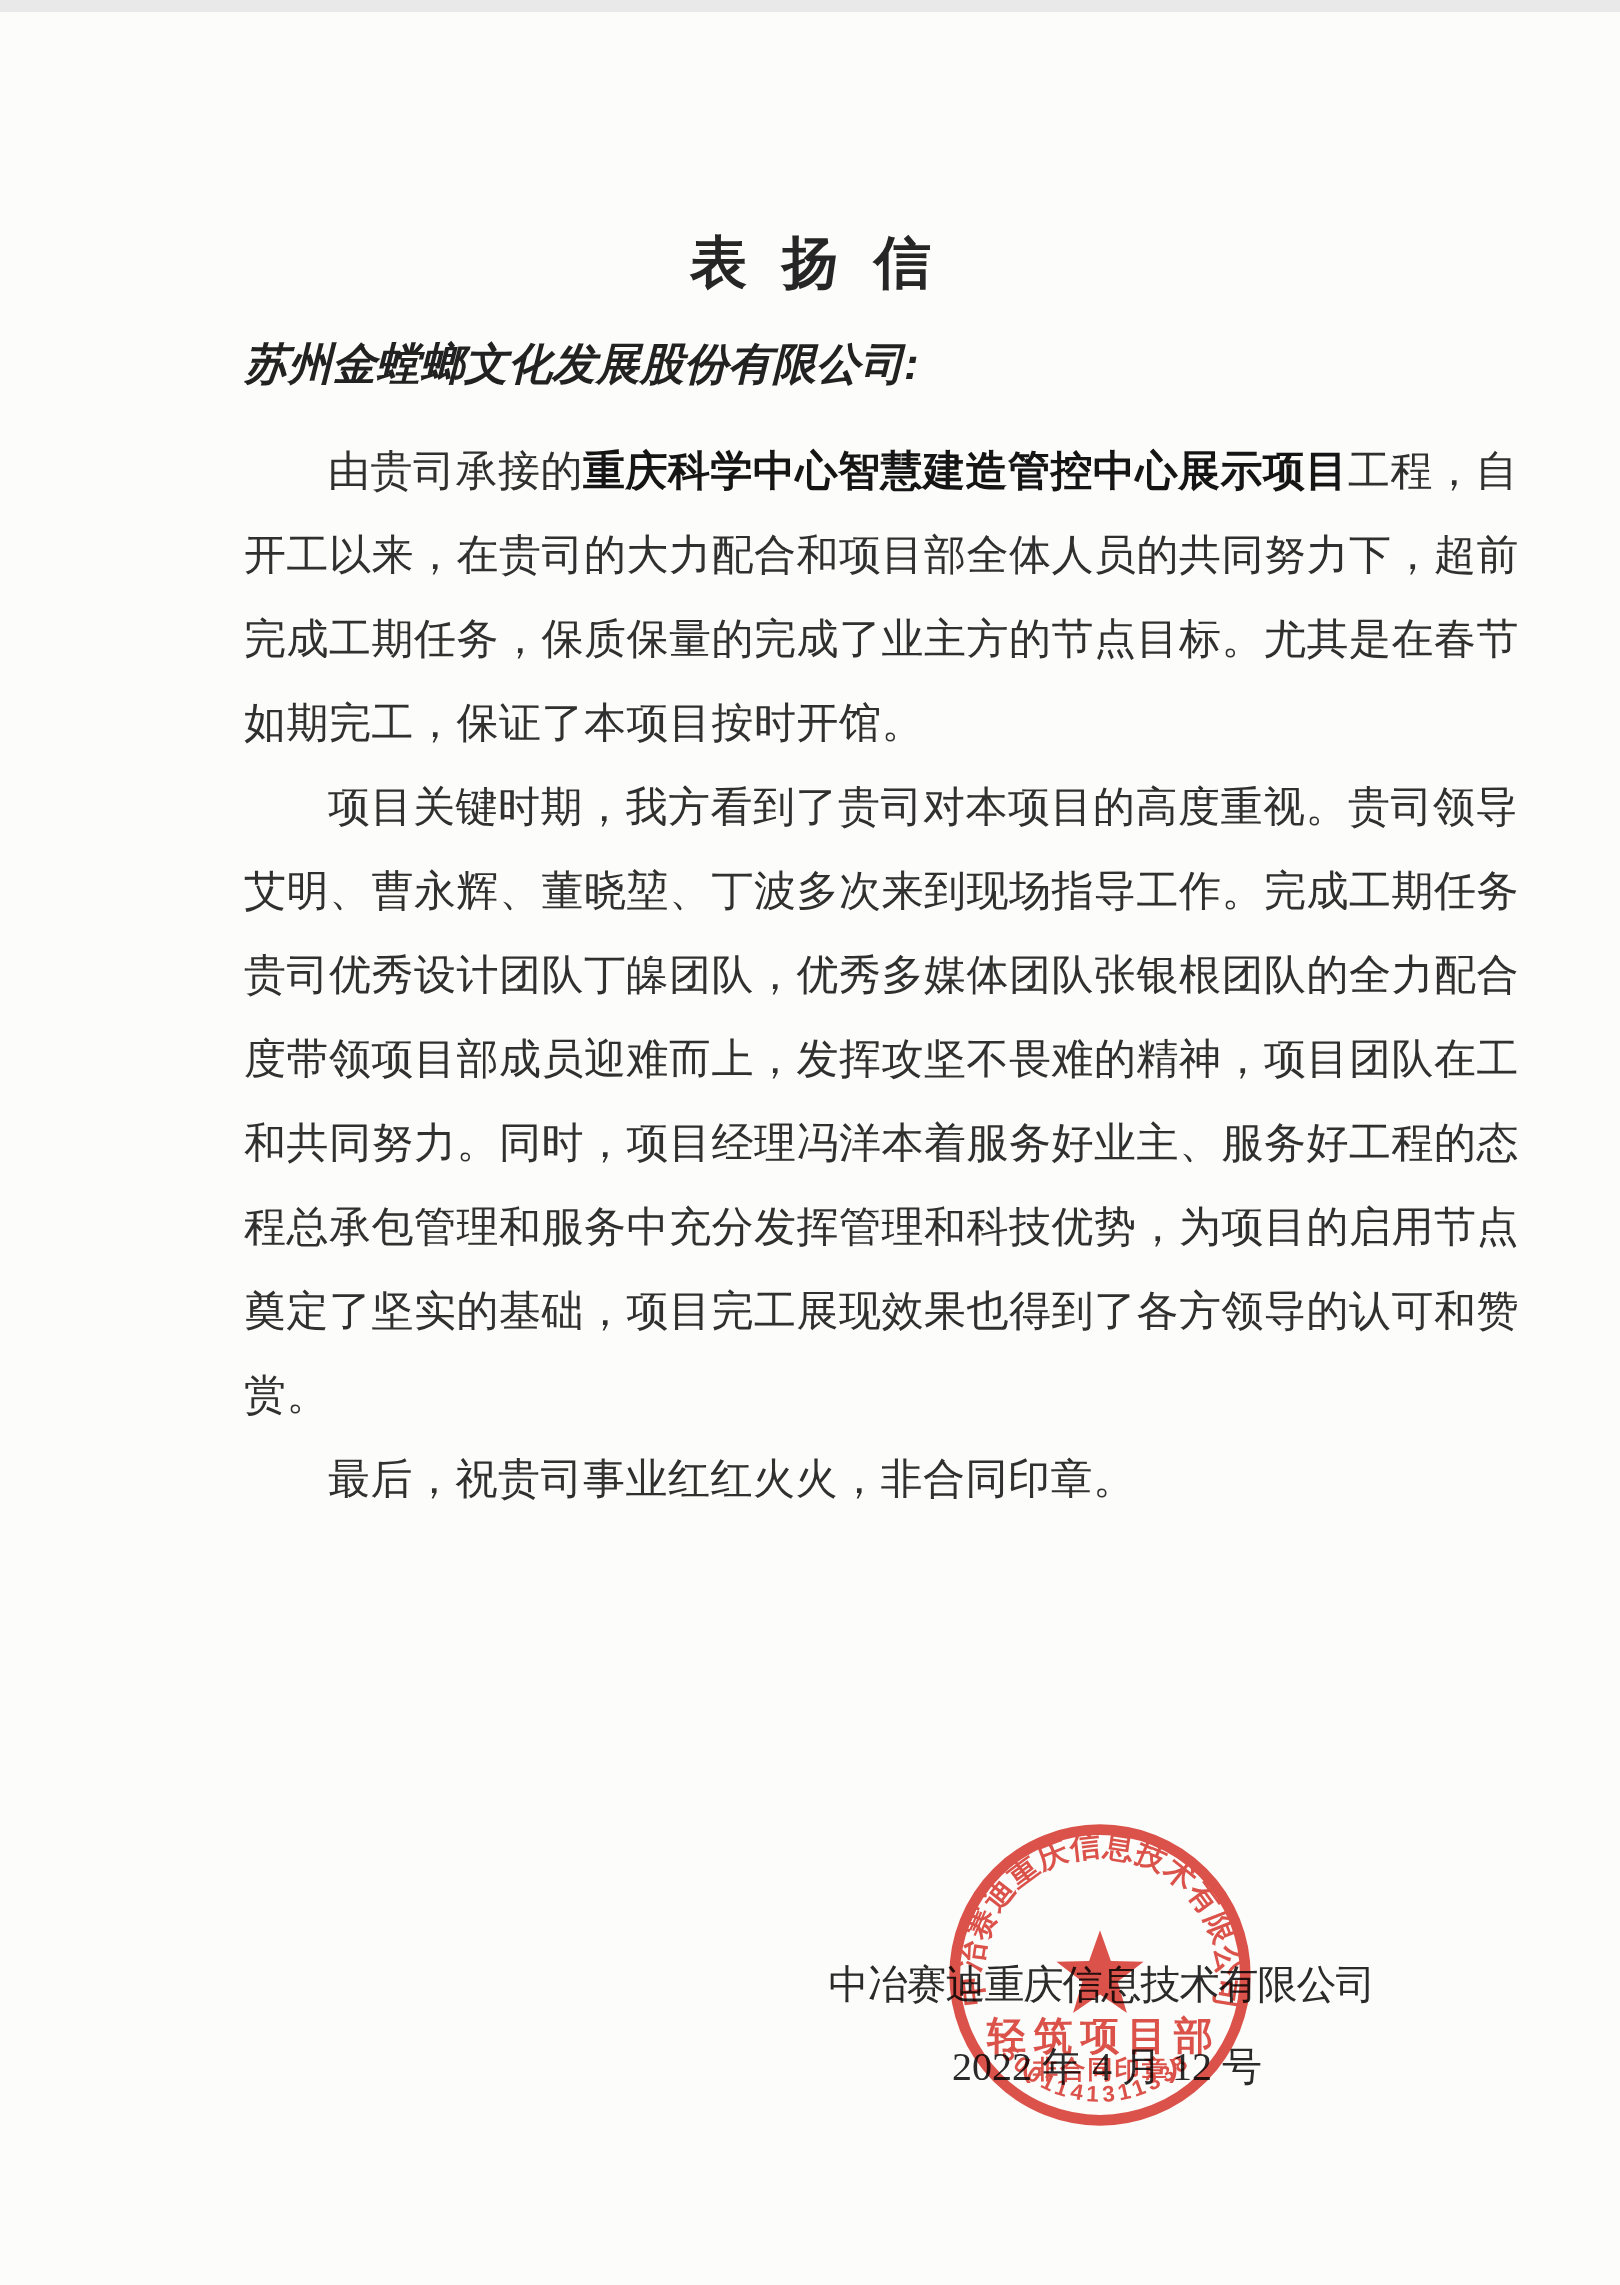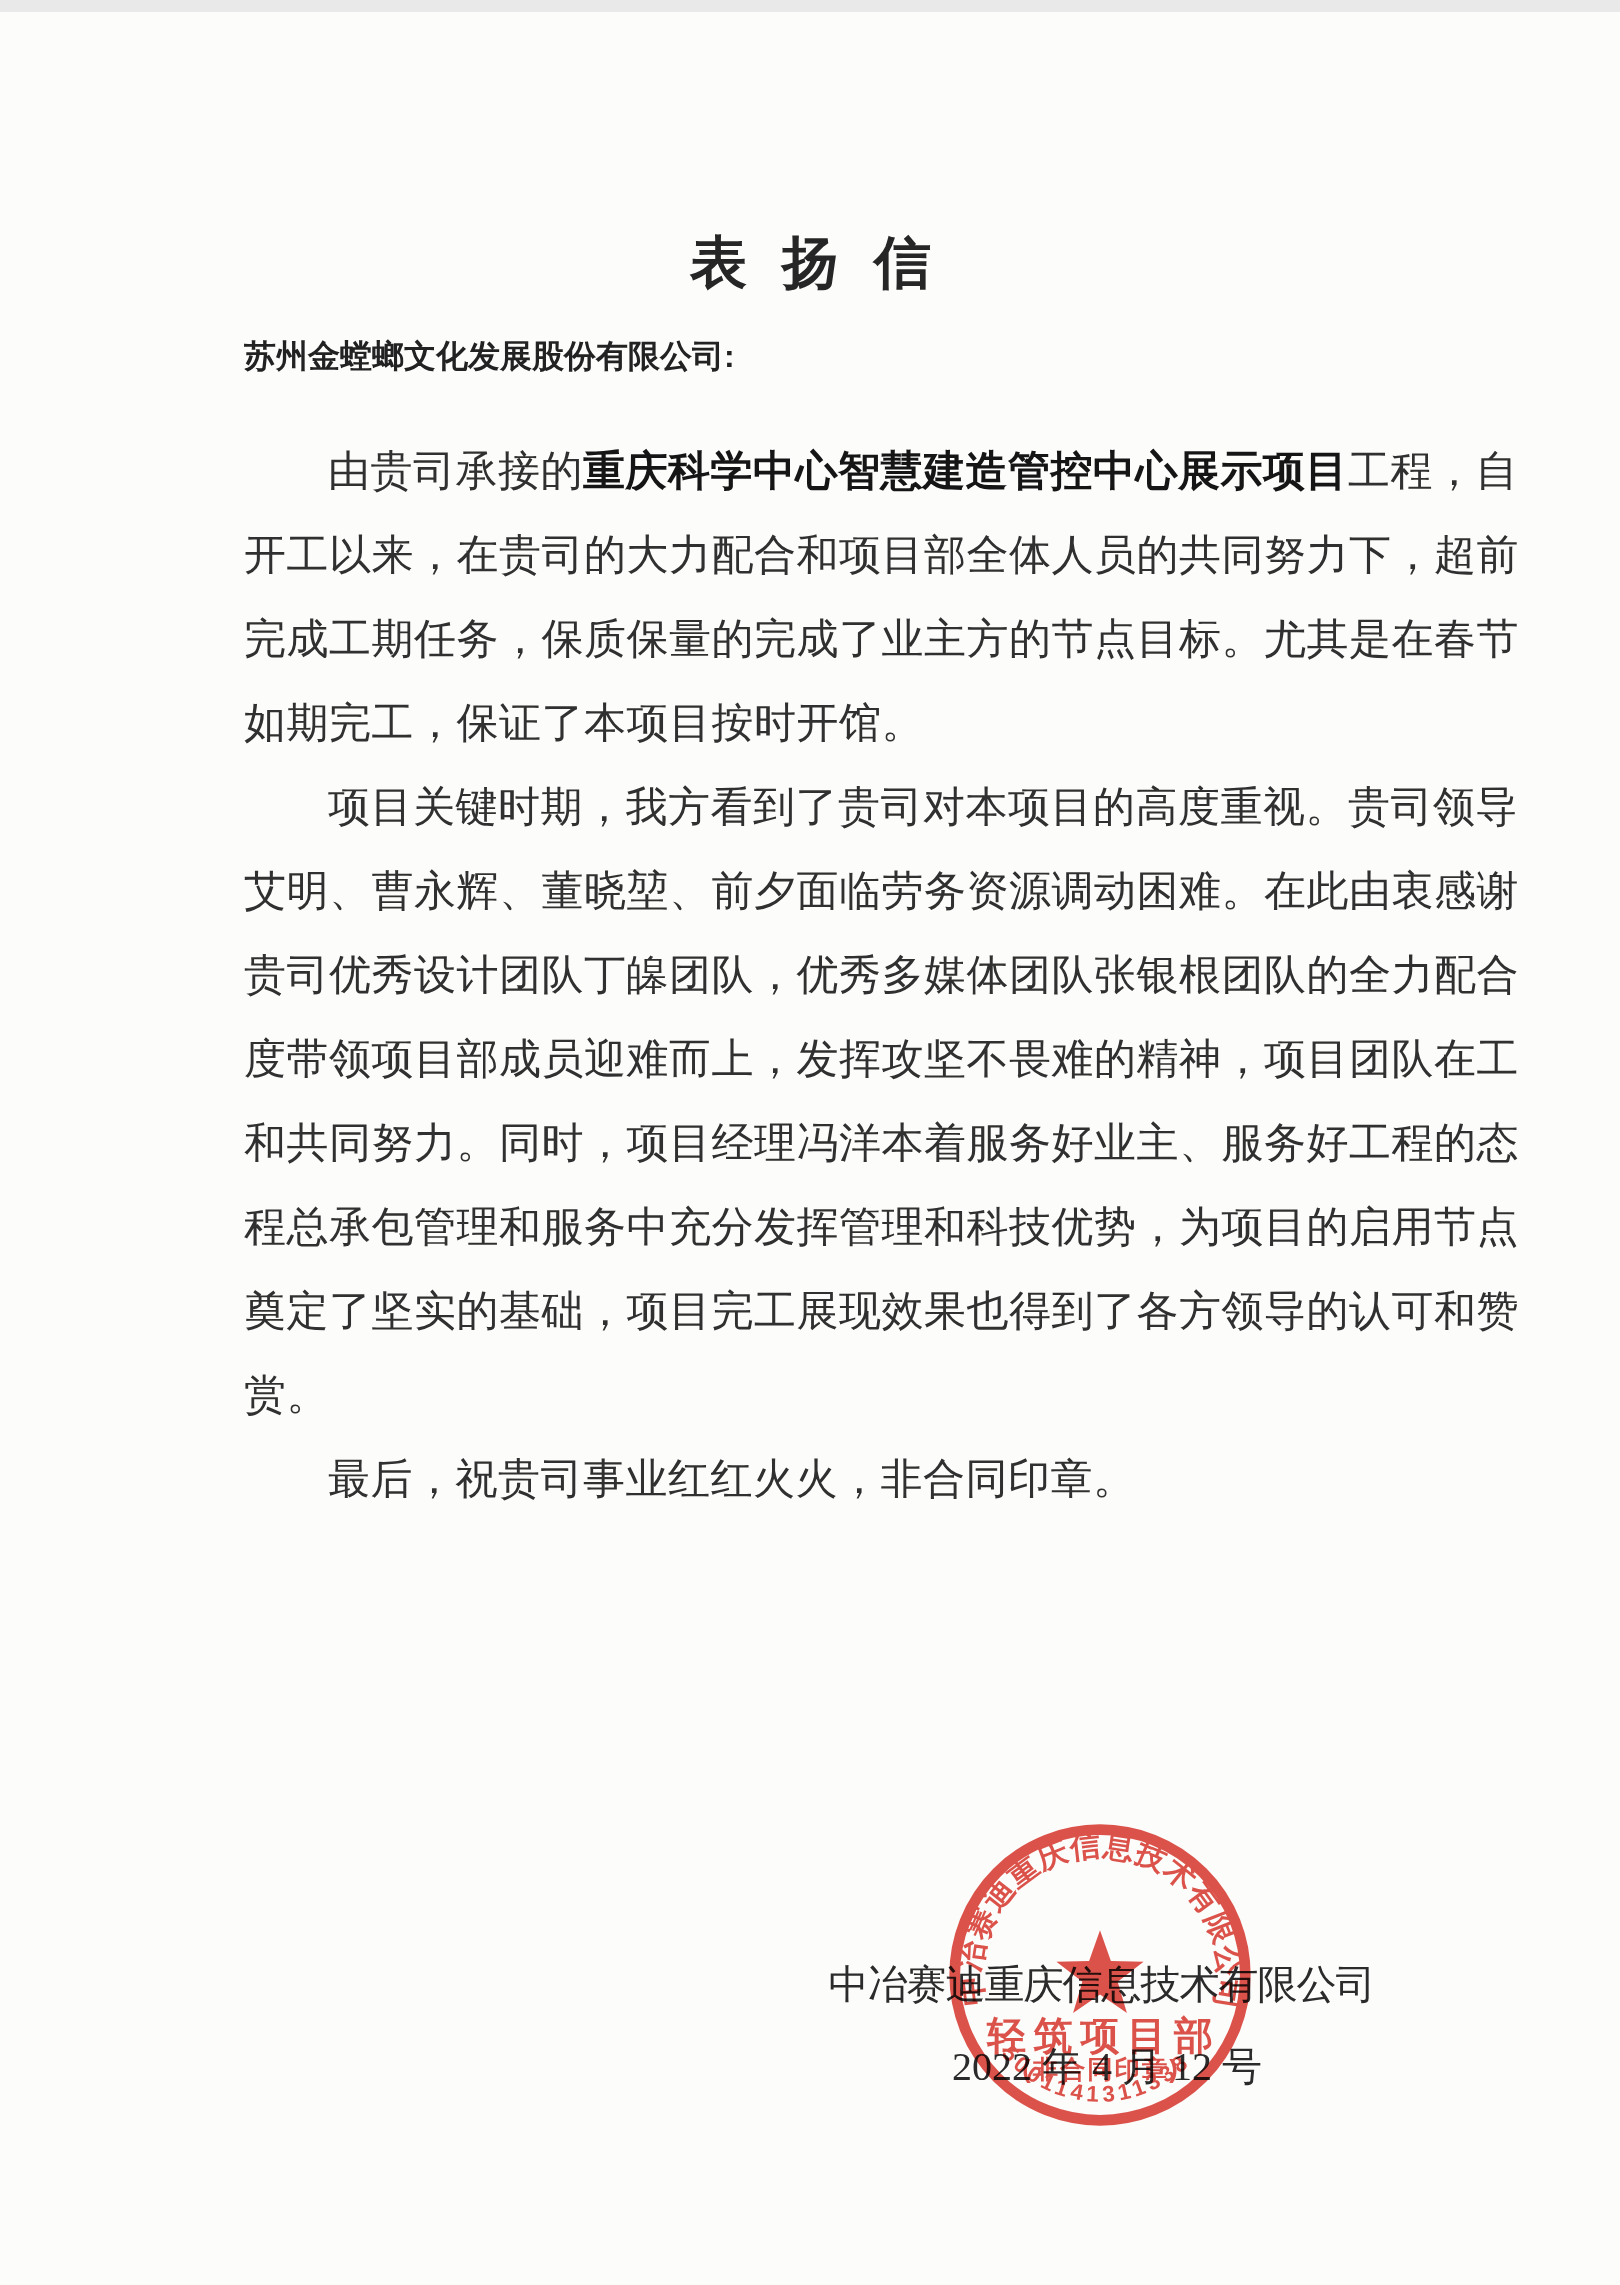--- a/index.html
+++ b/index.html
@@ -23,23 +23,24 @@
     text-indent:35px;
     color:#262626;
     line-height:70px;
     white-space:nowrap;
   }
   .salutation{
     position:absolute;
     top:323px;left:244px;
     font-family:"Liberation Sans", sans-serif;
     font-weight:600;
-    font-size:32px;
+    font-size:44px;
     color:#222;
     white-space:nowrap;
+    font-style:italic;
   }
   .body-text{
     position:absolute;
     top:417px;left:244px;
     width:1161px;
     font-size:42px;
     line-height:84px;
     letter-spacing:0.5px;
     color:#303030;
   }
@@ -88,21 +89,21 @@
   <div class="doc-title">表扬信</div>
 
   <div class="salutation">苏州金螳螂文化发展股份有限公司:</div>
 
   <div class="body-text">
     <div class="body-line indent"><span>由贵司承接的</span><span class="bold-seg">重庆科学中心智慧建造管控中心展示项目</span><span>工程，自</span></div>
     <div class="body-line">开工以来，在贵司的大力配合和项目部全体人员的共同努力下，超前</div>
     <div class="body-line">完成工期任务，保质保量的完成了业主方的节点目标。尤其是在春节</div>
     <div class="body-line">如期完工，保证了本项目按时开馆。</div>
     <div class="body-line indent">项目关键时期，我方看到了贵司对本项目的高度重视。贵司领导</div>
-    <div class="body-line">艾明、曹永辉、董晓堃、前夕面临劳务资源调动困难。在此由衷感谢</div>
+    <div class="body-line">艾明、曹永辉、董晓堃、丁波多次来到现场指导工作。完成工期任务</div>
     <div class="body-line">贵司优秀设计团队丁皞团队，优秀多媒体团队张银根团队的全力配合</div>
     <div class="body-line">度带领项目部成员迎难而上，发挥攻坚不畏难的精神，项目团队在工</div>
     <div class="body-line">和共同努力。同时，项目经理冯洋本着服务好业主、服务好工程的态</div>
     <div class="body-line">程总承包管理和服务中充分发挥管理和科技优势，为项目的启用节点</div>
     <div class="body-line">奠定了坚实的基础，项目完工展现效果也得到了各方领导的认可和赞</div>
     <div class="body-line">赏。</div>
     <div class="body-line indent">最后，祝贵司事业红红火火，非合同印章。</div>
   </div>
 
   <div class="signature">中冶赛迪重庆信息技术有限公司</div>

